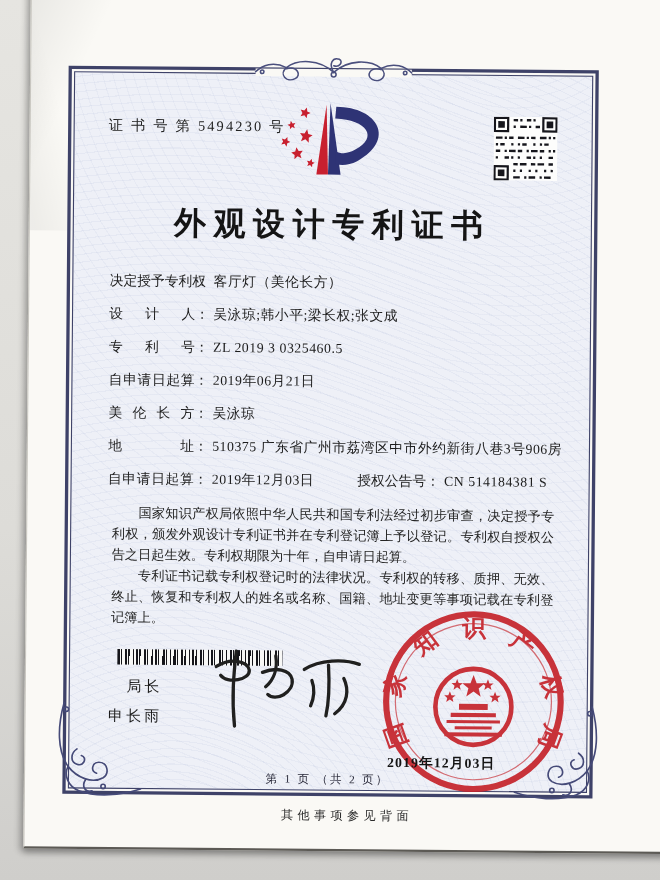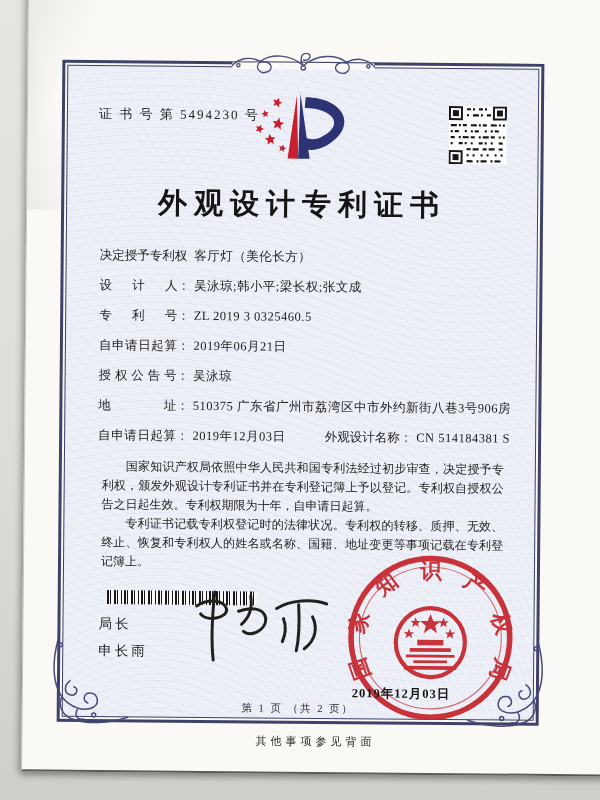--- a/index.html
+++ b/index.html
@@ -52,21 +52,21 @@
     font-size:12px;line-height:19px;text-align:justify;color:#242424;
   }
   .paras p{margin:0;text-indent:2em;}
   .barcode{
     position:absolute;left:46px;top:527px;width:150px;height:14px;
     background:repeating-linear-gradient(90deg,
       #15151a 0 2px,#f8f8f6 2px 3px,#15151a 3px 4px,#f8f8f6 4px 7px,
       #15151a 7px 9px,#f8f8f6 9px 10px,#15151a 10px 11px,#f8f8f6 11px 14px,
       #15151a 14px 15px,#f8f8f6 15px 17px);
   }
-  .director{position:absolute;left:38px;top:552px;font-size:13.5px;letter-spacing:3px;color:#1b1b1b;}
+  .director{position:absolute;left:38px;top:552px;font-size:13.5px;letter-spacing:3px;color:#1b1b1b;text-align:right;}
   .director div{margin-bottom:9px;}
   .signature{position:absolute;left:120px;top:522px;}
   .seal{position:absolute;left:286px;top:488px;opacity:0.92;}
   .seal-date{
     position:absolute;left:292px;top:620px;font-size:12.5px;font-weight:bold;
     letter-spacing:1px;color:#141414;z-index:5;
   }
   .page-info{
     position:absolute;left:0;right:0;top:637px;text-align:center;
     font-size:10.5px;letter-spacing:2px;color:#2a2a3a;
@@ -183,31 +183,31 @@
       <div class="frow">
         <span class="flabel">设计人</span><span class="fcolon">：</span><span class="fvalue">吴泳琼;韩小平;梁长权;张文成</span>
       </div>
       <div class="frow">
         <span class="flabel">专利号</span><span class="fcolon">：</span><span class="fvalue">ZL 2019 3 0325460.5</span>
       </div>
       <div class="frow">
         <span class="flabel">自申请日起算</span><span class="fcolon">：</span><span class="fvalue">2019年06月21日</span>
       </div>
       <div class="frow">
-        <span class="flabel">授权公告号</span><span class="fcolon">：</span><span class="fvalue">吴泳琼</span>
+        <span class="flabel">美伦长方</span><span class="fcolon">：</span><span class="fvalue">吴泳琼</span>
       </div>
       <div class="frow">
         <span class="flabel">地址</span><span class="fcolon">：</span><span class="fvalue">510375 广东省广州市荔湾区中市外约新街八巷3号906房</span>
       </div>
       <div class="frow">
         <span>
           <span class="flabel">自申请日起算</span><span class="fcolon">：</span><span class="fvalue">2019年12月03日</span>
         </span>
         <span class="grant-pair2">
-          <span>外观设计名称</span><span class="fcolon">：</span><span class="fvalue">CN 514184381 S</span>
+          <span>授权公告号</span><span class="fcolon">：</span><span class="fvalue">CN 514184381 S</span>
         </span>
       </div>
     </div>
 
     <div class="paras">
       <p>国家知识产权局依照中华人民共和国专利法经过初步审查，决定授予专利权，颁发外观设计专利证书并在专利登记簿上予以登记。专利权自授权公告之日起生效。专利权期限为十年，自申请日起算。</p>
       <p>专利证书记载专利权登记时的法律状况。专利权的转移、质押、无效、终止、恢复和专利权人的姓名或名称、国籍、地址变更等事项记载在专利登记簿上。</p>
     </div>
 
     <div class="barcode"></div>

